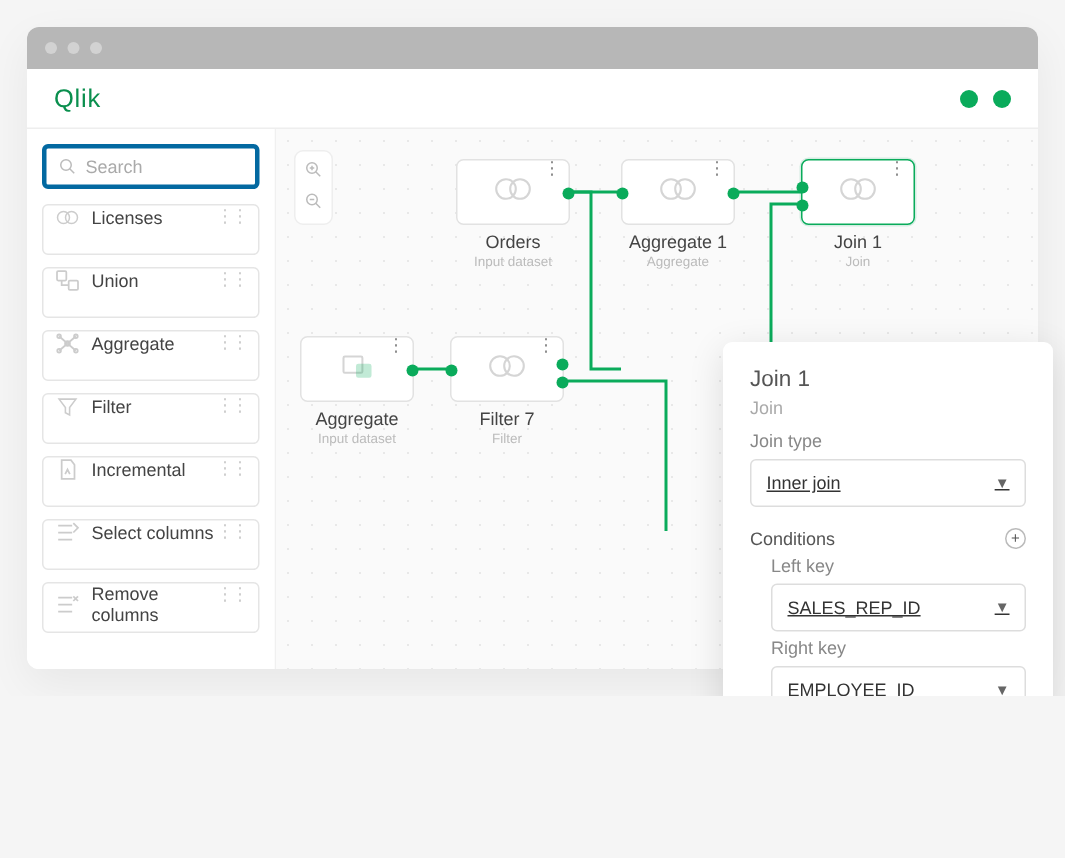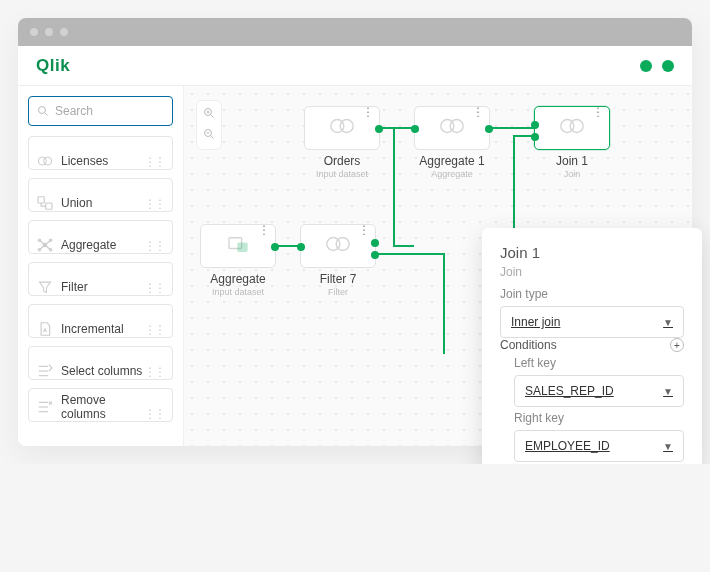--- a/index.html
+++ b/index.html
@@ -2,48 +2,48 @@
 <html><head>
 <meta charset="utf-8">
 <style>
   * { box-sizing: border-box; margin: 0; padding: 0; font-family: -apple-system, BlinkMacSystemFont, "Segoe UI", Arial, sans-serif; }
   body { background: #f5f5f5; padding: 18px; }
   .window { width: 674px; background: #fff; border-radius: 8px; overflow: visible; position: relative; }
   .titlebar { height: 28px; background: #b7b7b7; border-radius: 8px 8px 0 0; display:flex; align-items:center; padding-left:12px; gap:7px;}
   .tdot { width:8px; height:8px; border-radius:50%; background:#d2d2d2; }
   .header { height: 40px; display:flex; align-items:center; justify-content:space-between; padding: 0 18px; border-bottom:1px solid #eee;}
   .brand { color:#0a8f4e; font-size:17px; font-weight:500; letter-spacing:0.5px; }
-  .brand .q { font-weight:700; }
+  .brand .q { font-weight:400; }
   .hdots { display:flex; gap:10px; }
   .gdot { width:12px; height:12px; border-radius:50%; background:#0aab5b; }
   .body { display:flex; height: 360px; position:relative; }
   .sidebar { width:166px; background:#fff; padding:10px 10px; border-right:1px solid #f0f0f0; border-radius:0 0 0 8px;}
-  .search { display:flex; align-items:center; border:1px solid #0369a1; border-radius:4px; height:30px; padding:0 8px; margin-bottom:10px; color:#aaa; font-size:12px; gap:6px; }
-  .sitem { display:flex; align-items:flex-end; border:1px solid #e5e5e5; border-radius:4px; height:34px; padding:0 8px; margin-bottom:8px; font-size:12px; color:#444; justify-content:space-between;}
+  .search { display:flex; align-items:center; border:3px solid #0369a1; border-radius:4px; height:30px; padding:0 8px; margin-bottom:10px; color:#aaa; font-size:12px; gap:6px; }
+  .sitem { display:flex; align-items:flex-start; border:1px solid #e5e5e5; border-radius:4px; height:34px; padding:0 8px; margin-bottom:8px; font-size:12px; color:#444; justify-content:space-between;}
   .sitem-left { display:flex; align-items:center; gap:8px; }
   .sitem-icon { width:16px; height:16px; display:flex; align-items:center; justify-content:center; color:#bbb; }
   .drag { color:#ccc; font-size:12px; letter-spacing:-2px;}
   .canvas { flex:1; position:relative; background-image: radial-gradient(#e8e8e8 1px, transparent 1px); background-size:16px 16px; background-color:#fafafa; border-radius:0 0 8px 0;}
   .zoom { position:absolute; top:14px; left:12px; width:26px; background:#fff; border:1px solid #eee; border-radius:6px; display:flex; flex-direction:column; align-items:center; padding:6px 0; gap:6px; color:#bbb;}
   .zoom div { font-size:12px; cursor:pointer;}
   .node { position:absolute; width:76px; }
   .node-box { height:44px; background:#fff; border:1px solid #e2e2e2; border-radius:5px; display:flex; align-items:center; justify-content:center; position:relative;}
   .node-box.selected { border:1.5px solid #0aab5b; box-shadow:0 0 0 1px rgba(10,171,91,0.15);}
   .node-menu { position:absolute; top:3px; right:5px; color:#888; font-size:12px; line-height:4px; letter-spacing:0; }
   .node-icon { color:#ccc; }
   .node-label { text-align:center; font-size:12px; color:#444; margin-top:4px; font-weight:500;}
   .node-sub { text-align:center; font-size:9px; color:#bbb; margin-top:1px;}
   .port { width:8px; height:8px; border-radius:50%; background:#0aab5b; position:absolute; }
   svg.wires { position:absolute; top:0; left:0; width:100%; height:100%; pointer-events:none; }
   .panel { position:absolute; top:210px; right:-10px; width:220px; background:#fff; border-radius:6px; box-shadow:0 6px 24px rgba(0,0,0,0.12); padding:16px 18px 20px; }
   .panel h3 { font-size:15px; font-weight:500; color:#555; margin-bottom:4px;}
   .panel .sub { font-size:12px; color:#aaa; margin-bottom:8px;}
   .panel .lbl { font-size:12px; color:#888; margin-top:4px; margin-bottom:5px;}
   .panel .sel { border:1px solid #ddd; border-radius:4px; height:32px; display:flex; align-items:center; justify-content:space-between; padding:0 10px; font-size:12px; color:#333;text-decoration:underline;}
-  .panel .cond-hdr { display:flex; justify-content:space-between; align-items:center; font-size:12px; color:#555; margin-top:0;}
+  .panel .cond-hdr { display:flex; justify-content:space-between; align-items:center; font-size:12px; color:#555; margin-top:14px;}
   .panel .add { font-size:14px; color:#555; cursor:pointer; border:1px solid #bbb; border-radius:50%; width:14px; height:14px; display:flex; align-items:center; justify-content:center; font-size:10px;}
   .panel .indent { margin-left:14px; }
   .chev { font-size:10px; color:#666;}
   .win-shadow { box-shadow:0 10px 30px rgba(0,0,0,0.06);}
 </style>
 </head>
 <body>
 
 <div class="window win-shadow">
   <div class="titlebar">

